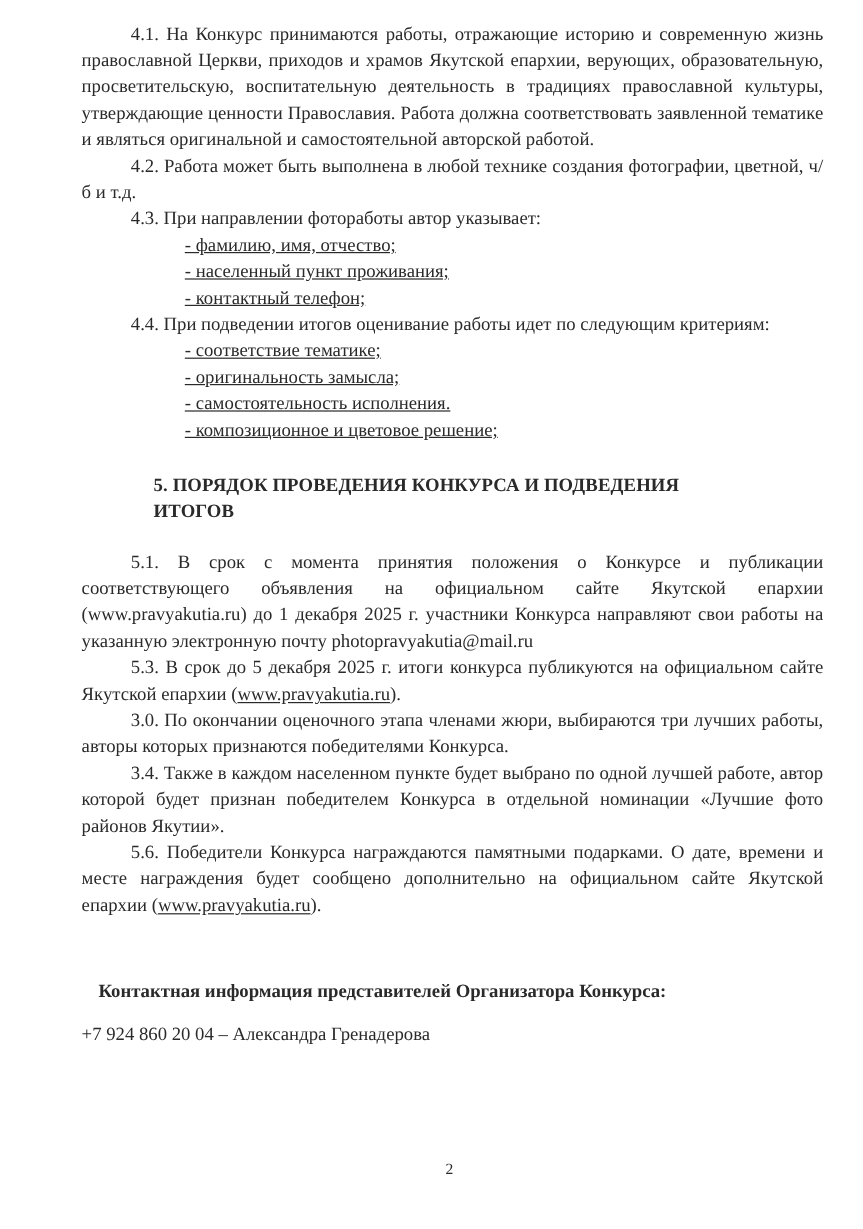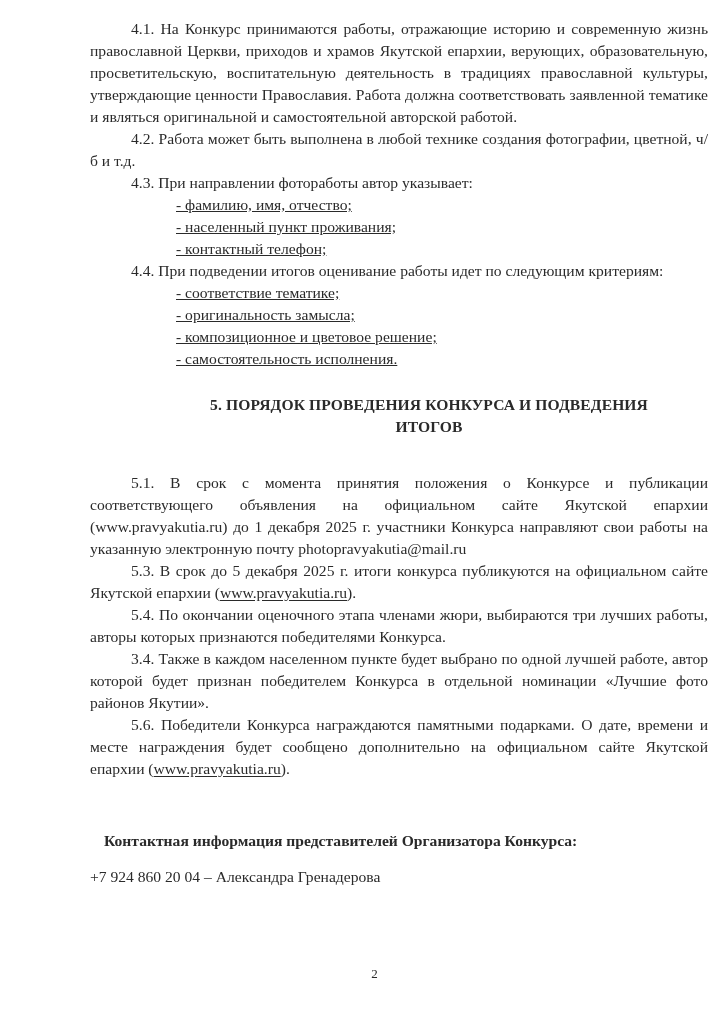--- a/index.html
+++ b/index.html
@@ -10,21 +10,21 @@
     body {
       width: 719px;
       height: 1024px;
       overflow: hidden;
       position: relative;
       font-family: "Liberation Serif", "DejaVu Serif", serif;
       color: #2a2a2a;
     }
     .page {
       position: absolute;
-      left: 90px;
+      left: 68px;
       top: 18px;
       width: 618px;
       font-size: 15.6px;
       line-height: 22px;
     }
     .p {
       margin: 0;
       text-align: justify;
       text-indent: 41px;
     }
@@ -33,24 +33,23 @@
       padding: 0;
       list-style: none;
     }
     .list li {
       margin: 0;
       padding-left: 86px;
       line-height: 22px;
       text-decoration: underline;
     }
     .section-title {
-      margin: 24px 0 34px 0;
+      margin: 24px 0 20px 0;
       padding-left: 60px;
       font-weight: bold;
-      text-align: center;
       font-size: 15.6px;
       line-height: 22px;
       letter-spacing: 0.1px;
     }
     .u {
       text-decoration: underline;
       text-underline-offset: 2px;
     }
     .contact {
       margin-top: 50px;
@@ -86,32 +85,32 @@
     <li>- фамилию, имя, отчество;</li>
     <li>- населенный пункт проживания;</li>
     <li>- контактный телефон;</li>
   </ul>
 
   <p class="p">4.4. При подведении итогов оценивание работы идет по следующим критериям:</p>
 
   <ul class="list">
     <li>- соответствие тематике;</li>
     <li>- оригинальность замысла;</li>
+    <li>- самостоятельность исполнения.</li>
     <li>- композиционное и цветовое решение;</li>
-    <li>- самостоятельность исполнения.</li>
   </ul>
 
   <div class="section-title">
     <div>5. ПОРЯДОК ПРОВЕДЕНИЯ КОНКУРСА И ПОДВЕДЕНИЯ</div>
     <div>ИТОГОВ</div>
   </div>
 
   <p class="p">5.1. В срок с момента принятия положения о Конкурсе и публикации соответствующего объявления на официальном сайте Якутской епархии (www.pravyakutia.ru) до 1 декабря 2025 г. участники Конкурса направляют свои работы на указанную электронную почту photopravyakutia@mail.ru</p>
   <p class="p"><span>5.3. В срок до 5 декабря 2025 г. итоги конкурса публикуются на официальном сайте Якутской епархии (</span><span class="u">www.pravyakutia.ru</span><span>).</span></p>
-  <p class="p">5.4. По окончании оценочного этапа членами жюри, выбираются три лучших работы, авторы которых признаются победителями Конкурса.</p>
+  <p class="p">3.0. По окончании оценочного этапа членами жюри, выбираются три лучших работы, авторы которых признаются победителями Конкурса.</p>
   <p class="p">3.4. Также в каждом населенном пункте будет выбрано по одной лучшей работе, автор которой будет признан победителем Конкурса в отдельной номинации «Лучшие фото районов Якутии».</p>
   <p class="p"><span>5.6. Победители Конкурса награждаются памятными подарками. О дате, времени и месте награждения будет сообщено дополнительно на официальном сайте Якутской епархии (</span><span class="u">www.pravyakutia.ru</span><span>).</span></p>
 
   <div class="contact">
     <p class="contact-title">Контактная информация представителей Организатора Конкурса:</p>
     <p class="contact-line">+7 924 860 20 04 – Александра Гренадерова</p>
   </div>
 </div>
 
 <div class="page-number">2</div>

